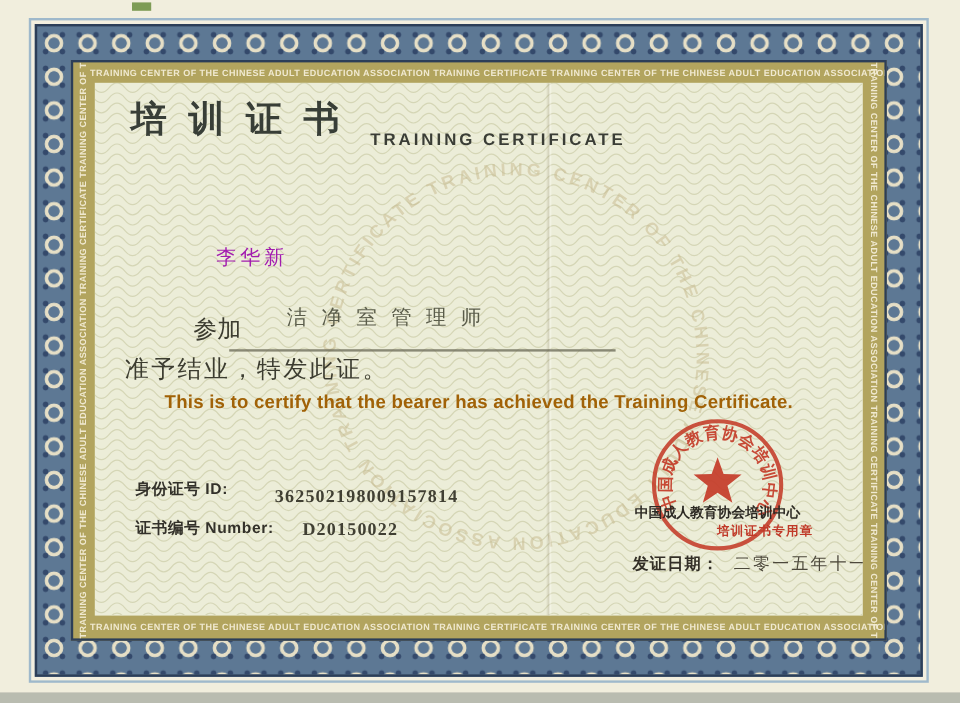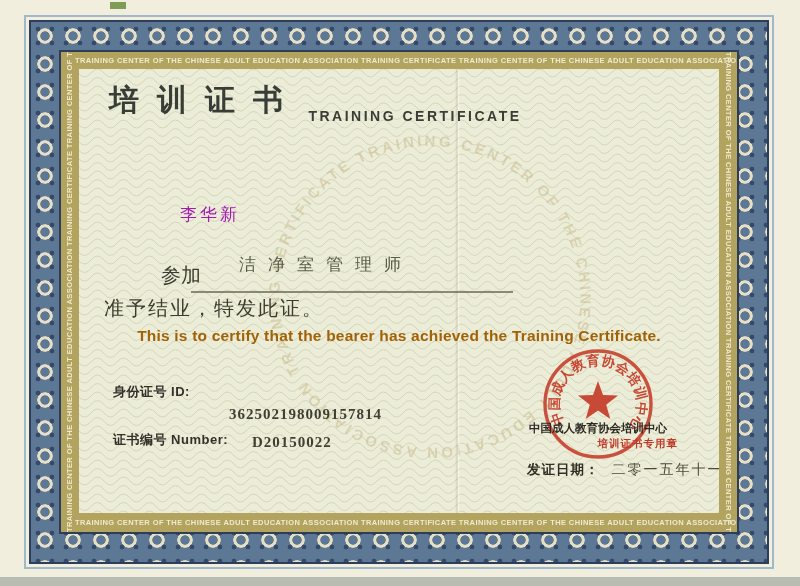--- a/index.html
+++ b/index.html
@@ -54,21 +54,21 @@
   .participate{position:absolute;left:82px;top:193px;font:20px/26px "Liberation Sans",sans-serif;color:#3c3c30;}
   .course{position:absolute;left:160px;top:184px;font:17px/24px "Liberation Sans",sans-serif;letter-spacing:12px;color:#5a5c4a;}
   .underline{position:absolute;left:112px;top:222px;width:322px;border-bottom:2px solid #716f5c;opacity:.8;}
   .afterblank{position:absolute;left:450px;top:193px;font:20px/26px "Liberation Sans",sans-serif;letter-spacing:1px;color:#3c3c30;}
   .completion{position:absolute;left:25px;top:224px;font:20px/30px "Liberation Sans",sans-serif;letter-spacing:2px;color:#3c3c30;}
   .english{position:absolute;left:0;right:0;top:256px;text-align:center;
     font:bold 15.5px/22px "Liberation Sans",sans-serif;letter-spacing:.2px;color:#a16207;}
 
   .flabel{position:absolute;font:bold 13px/18px "Liberation Sans",sans-serif;letter-spacing:.5px;color:#33312a;}
   .fvalue{position:absolute;font:bold 15px/18px "Liberation Serif",serif;letter-spacing:1px;color:#403f33;}
-  .f1l{left:34px;top:314px;} .f1v{left:150px;top:336px;}
+  .f1l{left:34px;top:330px;} .f1v{left:150px;top:336px;}
   .f2l{left:34px;top:362px;} .f2v{left:173px;top:364px;}
   .f3l{left:34px;top:390px;}
 
   .seal{position:absolute;left:444px;top:260px;width:150px;height:150px;}
   .seal-org{position:absolute;left:439px;top:352px;width:160px;text-align:center;
     font:bold 11.5px/15px "Liberation Sans",sans-serif;color:#2d2a24;}
   .seal-type{position:absolute;left:439px;top:367px;width:160px;text-align:right;
     font:bold 10.5px/14px "Liberation Sans",sans-serif;letter-spacing:1px;color:#c03928;}
   .issue{position:absolute;left:448px;top:390px;white-space:nowrap;}
   .issue-label{font:bold 13.5px/20px "Liberation Sans",sans-serif;letter-spacing:1px;color:#332f27;}

